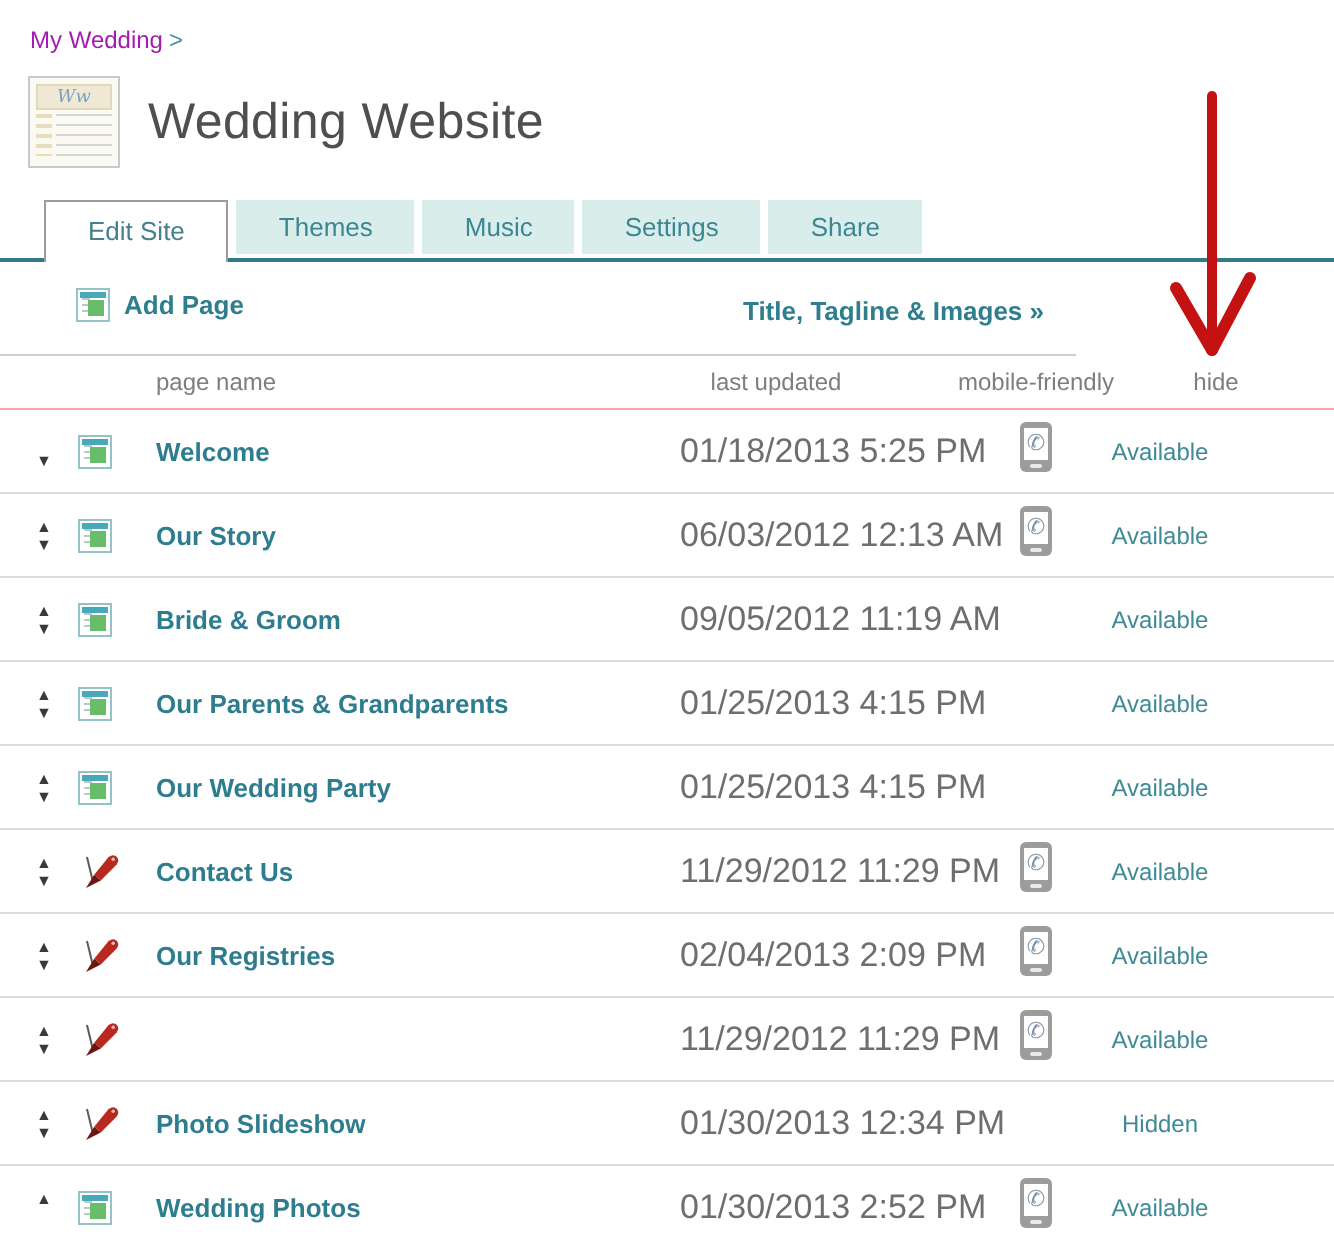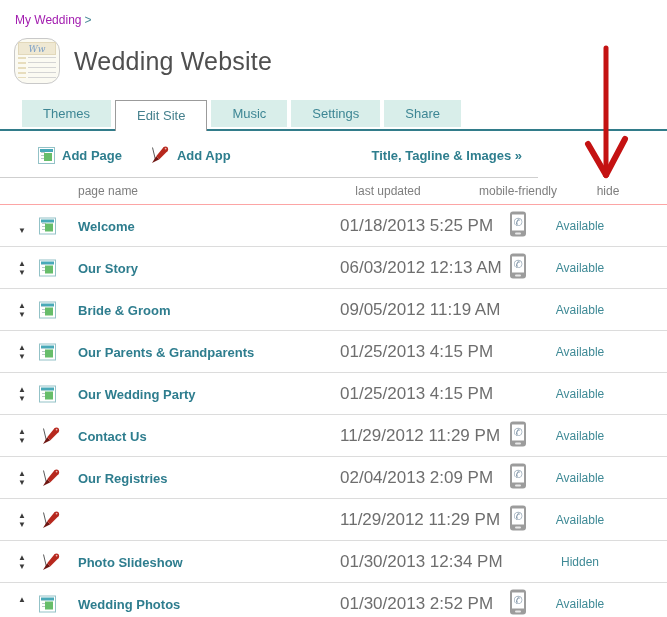--- a/index.html
+++ b/index.html
@@ -7,21 +7,21 @@
     width:667px;height:617px;overflow:hidden;background:#fff;
     font-family:"Liberation Sans","DejaVu Sans",sans-serif;
     position:relative;color:#555;
   }
   
   .breadcrumb{padding:13px 0 0 15px;font-size:12px;color:#4b8b99;}
   .breadcrumb a{color:#a21caf;text-decoration:none;cursor:pointer;}
   .breadcrumb .sep{color:#4b8b99;margin-left:3px;}
   
   .pagehead{display:flex;align-items:center;margin:11px 0 0 14px;}
-  .thumb{width:46px;height:46px;border:1px solid #c9c9c9;background:#fbfaf2;padding:3px;box-sizing:border-box;border-radius:13px;}
+  .thumb{width:46px;height:46px;border:1px solid #c9c9c9;background:#fbfaf2;padding:3px;box-sizing:border-box;border-radius:0;}
   .thumb .band{height:13px;background:#efe8d2;border:1px solid #e2d8ba;color:#7b9fc7;
     font-size:9px;font-style:italic;text-align:center;line-height:12px;
     font-family:"DejaVu Serif",serif;box-sizing:border-box;}
   .thumb .rows{margin-top:2px;height:21px;display:flex;}
   .thumb .labcol{width:8px;margin-right:2px;
     background:repeating-linear-gradient(to bottom,#e7ddbd 0 2px,transparent 2px 5px);}
   .thumb .linecol{flex:1;
     background:repeating-linear-gradient(to bottom,#d4d4d4 0 1px,transparent 1px 5px);}
   .page-title{font-size:25px;color:#4f4f4f;margin-left:14px;letter-spacing:0.2px;}
   
@@ -85,182 +85,195 @@
         <div class="labcol"></div>
         <div class="linecol"></div>
       </div>
   </div>
   <div class="page-title">Wedding Website</div>
 </div>
 
 <div class="tabbar">
   <div class="baseline"></div>
   <div class="tabs">
+    <div class="tab active">Edit Site</div>
     <div class="tab">Themes</div>
-    <div class="tab active">Edit Site</div>
     <div class="tab">Music</div>
     <div class="tab">Settings</div>
     <div class="tab">Share</div>
   </div>
 </div>
 
 <div class="toolbar">
   <div class="left">
     <div class="tool-link">
       <span class="icon-page">
           <span class="bar"></span>
           <span class="lines"></span>
           <span class="sq"></span>
         </span>
       <span class="lbl">Add Page</span>
     </div>
-    <div class="tool-link">
+  </div>
+  <a class="title-link">Title, Tagline &amp; Images »</a>
+</div>
+
+<div class="thead">
+  <div class="col col-name">page name</div>
+  <div class="col col-updated">last updated</div>
+  <div class="col col-mobile">mobile-friendly</div>
+  <div class="col col-hide">hide</div>
+</div>
+
+<div class="tbody">
+  <div class="prow">
+    <div class="cell-arrows">
+      <span class="arrow up" style="visibility: hidden;">▲</span>
+      <span class="arrow down" style="visibility: visible;">▼</span>
+    </div>
+    <div class="cell-icon">
+      <span class="icon-page">
+          <span class="bar"></span>
+          <span class="lines"></span>
+          <span class="sq"></span>
+        </span>
+
+    </div>
+    <a class="cell-name">Welcome</a>
+    <div class="cell-date">01/18/2013 5:25 PM</div>
+    <div class="cell-mobile">
+      <span class="phone" style="visibility: visible;"><span class="screen">✆</span><span class="btn"></span></span>
+    </div>
+    <div class="cell-status">Available</div>
+  </div>
+
+  <div class="prow">
+    <div class="cell-arrows">
+      <span class="arrow up" style="visibility: visible;">▲</span>
+      <span class="arrow down" style="visibility: visible;">▼</span>
+    </div>
+    <div class="cell-icon">
+      <span class="icon-page">
+          <span class="bar"></span>
+          <span class="lines"></span>
+          <span class="sq"></span>
+        </span>
+
+    </div>
+    <a class="cell-name">Our Story</a>
+    <div class="cell-date">06/03/2012 12:13 AM</div>
+    <div class="cell-mobile">
+      <span class="phone" style="visibility: visible;"><span class="screen">✆</span><span class="btn"></span></span>
+    </div>
+    <div class="cell-status">Available</div>
+  </div>
+
+  <div class="prow">
+    <div class="cell-arrows">
+      <span class="arrow up" style="visibility: visible;">▲</span>
+      <span class="arrow down" style="visibility: visible;">▼</span>
+    </div>
+    <div class="cell-icon">
+      <span class="icon-page">
+          <span class="bar"></span>
+          <span class="lines"></span>
+          <span class="sq"></span>
+        </span>
+
+    </div>
+    <a class="cell-name">Bride &amp; Groom</a>
+    <div class="cell-date">09/05/2012 11:19 AM</div>
+    <div class="cell-mobile">
+      <span class="phone" style="visibility: hidden;"></span>
+    </div>
+    <div class="cell-status">Available</div>
+  </div>
+
+  <div class="prow">
+    <div class="cell-arrows">
+      <span class="arrow up" style="visibility: visible;">▲</span>
+      <span class="arrow down" style="visibility: visible;">▼</span>
+    </div>
+    <div class="cell-icon">
+      <span class="icon-page">
+          <span class="bar"></span>
+          <span class="lines"></span>
+          <span class="sq"></span>
+        </span>
+
+    </div>
+    <a class="cell-name">Our Parents &amp; Grandparents</a>
+    <div class="cell-date">01/25/2013 4:15 PM</div>
+    <div class="cell-mobile">
+      <span class="phone" style="visibility: hidden;"></span>
+    </div>
+    <div class="cell-status">Available</div>
+  </div>
+
+  <div class="prow">
+    <div class="cell-arrows">
+      <span class="arrow up" style="visibility: visible;">▲</span>
+      <span class="arrow down" style="visibility: visible;">▼</span>
+    </div>
+    <div class="cell-icon">
+      <span class="icon-page">
+          <span class="bar"></span>
+          <span class="lines"></span>
+          <span class="sq"></span>
+        </span>
+
+    </div>
+    <a class="cell-name">Our Wedding Party</a>
+    <div class="cell-date">01/25/2013 4:15 PM</div>
+    <div class="cell-mobile">
+      <span class="phone" style="visibility: hidden;"></span>
+    </div>
+    <div class="cell-status">Available</div>
+  </div>
+
+  <div class="prow">
+    <div class="cell-arrows">
+      <span class="arrow up" style="visibility: visible;">▲</span>
+      <span class="arrow down" style="visibility: visible;">▼</span>
+    </div>
+    <div class="cell-icon">
+
       <svg class="icon-pencil" viewBox="0 0 22 22">
         <path d="M4.5 3.5 L7.5 16" stroke="#5a5a5a" stroke-width="1" fill="none"></path>
         <polygon points="4,19 8.2,12.2 11.4,15.2" fill="#6e1511"></polygon>
         <polygon points="8.2,12.2 15.5,3.2 19.6,7.0 11.4,15.2" fill="#b7281e"></polygon>
         <circle cx="17.5" cy="5.2" r="2.6" fill="#b7281e"></circle>
         <circle cx="17.6" cy="4.6" r="0.9" fill="#e9b7b3"></circle>
       </svg>
-      <span class="lbl">Add App</span>
-    </div>
-  </div>
-  <a class="title-link">Title, Tagline &amp; Images »</a>
-</div>
-
-<div class="thead">
-  <div class="col col-name">page name</div>
-  <div class="col col-updated">last updated</div>
-  <div class="col col-mobile">mobile-friendly</div>
-  <div class="col col-hide">hide</div>
-</div>
-
-<div class="tbody">
-  <div class="prow">
-    <div class="cell-arrows">
-      <span class="arrow up" style="visibility: hidden;">▲</span>
-      <span class="arrow down" style="visibility: visible;">▼</span>
-    </div>
-    <div class="cell-icon">
-      <span class="icon-page">
-          <span class="bar"></span>
-          <span class="lines"></span>
-          <span class="sq"></span>
-        </span>
-
-    </div>
-    <a class="cell-name">Welcome</a>
-    <div class="cell-date">01/18/2013 5:25 PM</div>
-    <div class="cell-mobile">
-      <span class="phone" style="visibility: visible;"><span class="screen">✆</span><span class="btn"></span></span>
-    </div>
-    <div class="cell-status">Available</div>
-  </div>
-
-  <div class="prow">
-    <div class="cell-arrows">
-      <span class="arrow up" style="visibility: visible;">▲</span>
-      <span class="arrow down" style="visibility: visible;">▼</span>
-    </div>
-    <div class="cell-icon">
-      <span class="icon-page">
-          <span class="bar"></span>
-          <span class="lines"></span>
-          <span class="sq"></span>
-        </span>
-
-    </div>
-    <a class="cell-name">Our Story</a>
-    <div class="cell-date">06/03/2012 12:13 AM</div>
-    <div class="cell-mobile">
-      <span class="phone" style="visibility: visible;"><span class="screen">✆</span><span class="btn"></span></span>
-    </div>
-    <div class="cell-status">Available</div>
-  </div>
-
-  <div class="prow">
-    <div class="cell-arrows">
-      <span class="arrow up" style="visibility: visible;">▲</span>
-      <span class="arrow down" style="visibility: visible;">▼</span>
-    </div>
-    <div class="cell-icon">
-      <span class="icon-page">
-          <span class="bar"></span>
-          <span class="lines"></span>
-          <span class="sq"></span>
-        </span>
-
-    </div>
-    <a class="cell-name">Bride &amp; Groom</a>
-    <div class="cell-date">09/05/2012 11:19 AM</div>
-    <div class="cell-mobile">
-      <span class="phone" style="visibility: hidden;"></span>
-    </div>
-    <div class="cell-status">Available</div>
-  </div>
-
-  <div class="prow">
-    <div class="cell-arrows">
-      <span class="arrow up" style="visibility: visible;">▲</span>
-      <span class="arrow down" style="visibility: visible;">▼</span>
-    </div>
-    <div class="cell-icon">
-      <span class="icon-page">
-          <span class="bar"></span>
-          <span class="lines"></span>
-          <span class="sq"></span>
-        </span>
-
-    </div>
-    <a class="cell-name">Our Parents &amp; Grandparents</a>
-    <div class="cell-date">01/25/2013 4:15 PM</div>
-    <div class="cell-mobile">
-      <span class="phone" style="visibility: hidden;"></span>
-    </div>
-    <div class="cell-status">Available</div>
-  </div>
-
-  <div class="prow">
-    <div class="cell-arrows">
-      <span class="arrow up" style="visibility: visible;">▲</span>
-      <span class="arrow down" style="visibility: visible;">▼</span>
-    </div>
-    <div class="cell-icon">
-      <span class="icon-page">
-          <span class="bar"></span>
-          <span class="lines"></span>
-          <span class="sq"></span>
-        </span>
-
-    </div>
-    <a class="cell-name">Our Wedding Party</a>
-    <div class="cell-date">01/25/2013 4:15 PM</div>
-    <div class="cell-mobile">
-      <span class="phone" style="visibility: hidden;"></span>
+    </div>
+    <a class="cell-name">Contact Us</a>
+    <div class="cell-date">11/29/2012 11:29 PM</div>
+    <div class="cell-mobile">
+      <span class="phone" style="visibility: visible;"><span class="screen">✆</span><span class="btn"></span></span>
     </div>
     <div class="cell-status">Available</div>
   </div>
 
   <div class="prow">
     <div class="cell-arrows">
       <span class="arrow up" style="visibility: visible;">▲</span>
       <span class="arrow down" style="visibility: visible;">▼</span>
     </div>
     <div class="cell-icon">
 
       <svg class="icon-pencil" viewBox="0 0 22 22">
         <path d="M4.5 3.5 L7.5 16" stroke="#5a5a5a" stroke-width="1" fill="none"></path>
         <polygon points="4,19 8.2,12.2 11.4,15.2" fill="#6e1511"></polygon>
         <polygon points="8.2,12.2 15.5,3.2 19.6,7.0 11.4,15.2" fill="#b7281e"></polygon>
         <circle cx="17.5" cy="5.2" r="2.6" fill="#b7281e"></circle>
         <circle cx="17.6" cy="4.6" r="0.9" fill="#e9b7b3"></circle>
       </svg>
     </div>
-    <a class="cell-name">Contact Us</a>
-    <div class="cell-date">11/29/2012 11:29 PM</div>
+    <a class="cell-name">Our Registries</a>
+    <div class="cell-date">02/04/2013 2:09 PM</div>
     <div class="cell-mobile">
       <span class="phone" style="visibility: visible;"><span class="screen">✆</span><span class="btn"></span></span>
     </div>
     <div class="cell-status">Available</div>
   </div>
 
   <div class="prow">
     <div class="cell-arrows">
       <span class="arrow up" style="visibility: visible;">▲</span>
       <span class="arrow down" style="visibility: visible;">▼</span>
@@ -268,22 +281,21 @@
     <div class="cell-icon">
 
       <svg class="icon-pencil" viewBox="0 0 22 22">
         <path d="M4.5 3.5 L7.5 16" stroke="#5a5a5a" stroke-width="1" fill="none"></path>
         <polygon points="4,19 8.2,12.2 11.4,15.2" fill="#6e1511"></polygon>
         <polygon points="8.2,12.2 15.5,3.2 19.6,7.0 11.4,15.2" fill="#b7281e"></polygon>
         <circle cx="17.5" cy="5.2" r="2.6" fill="#b7281e"></circle>
         <circle cx="17.6" cy="4.6" r="0.9" fill="#e9b7b3"></circle>
       </svg>
     </div>
-    <a class="cell-name">Our Registries</a>
-    <div class="cell-date">02/04/2013 2:09 PM</div>
+    <div class="cell-date">11/29/2012 11:29 PM</div>
     <div class="cell-mobile">
       <span class="phone" style="visibility: visible;"><span class="screen">✆</span><span class="btn"></span></span>
     </div>
     <div class="cell-status">Available</div>
   </div>
 
   <div class="prow">
     <div class="cell-arrows">
       <span class="arrow up" style="visibility: visible;">▲</span>
       <span class="arrow down" style="visibility: visible;">▼</span>
@@ -291,42 +303,20 @@
     <div class="cell-icon">
 
       <svg class="icon-pencil" viewBox="0 0 22 22">
         <path d="M4.5 3.5 L7.5 16" stroke="#5a5a5a" stroke-width="1" fill="none"></path>
         <polygon points="4,19 8.2,12.2 11.4,15.2" fill="#6e1511"></polygon>
         <polygon points="8.2,12.2 15.5,3.2 19.6,7.0 11.4,15.2" fill="#b7281e"></polygon>
         <circle cx="17.5" cy="5.2" r="2.6" fill="#b7281e"></circle>
         <circle cx="17.6" cy="4.6" r="0.9" fill="#e9b7b3"></circle>
       </svg>
     </div>
-    <div class="cell-date">11/29/2012 11:29 PM</div>
-    <div class="cell-mobile">
-      <span class="phone" style="visibility: visible;"><span class="screen">✆</span><span class="btn"></span></span>
-    </div>
-    <div class="cell-status">Available</div>
-  </div>
-
-  <div class="prow">
-    <div class="cell-arrows">
-      <span class="arrow up" style="visibility: visible;">▲</span>
-      <span class="arrow down" style="visibility: visible;">▼</span>
-    </div>
-    <div class="cell-icon">
-
-      <svg class="icon-pencil" viewBox="0 0 22 22">
-        <path d="M4.5 3.5 L7.5 16" stroke="#5a5a5a" stroke-width="1" fill="none"></path>
-        <polygon points="4,19 8.2,12.2 11.4,15.2" fill="#6e1511"></polygon>
-        <polygon points="8.2,12.2 15.5,3.2 19.6,7.0 11.4,15.2" fill="#b7281e"></polygon>
-        <circle cx="17.5" cy="5.2" r="2.6" fill="#b7281e"></circle>
-        <circle cx="17.6" cy="4.6" r="0.9" fill="#e9b7b3"></circle>
-      </svg>
-    </div>
     <a class="cell-name">Photo Slideshow</a>
     <div class="cell-date">01/30/2013 12:34 PM</div>
     <div class="cell-mobile">
       <span class="phone" style="visibility: hidden;"></span>
     </div>
     <div class="cell-status">Hidden</div>
   </div>
 
   <div class="prow">
     <div class="cell-arrows">

